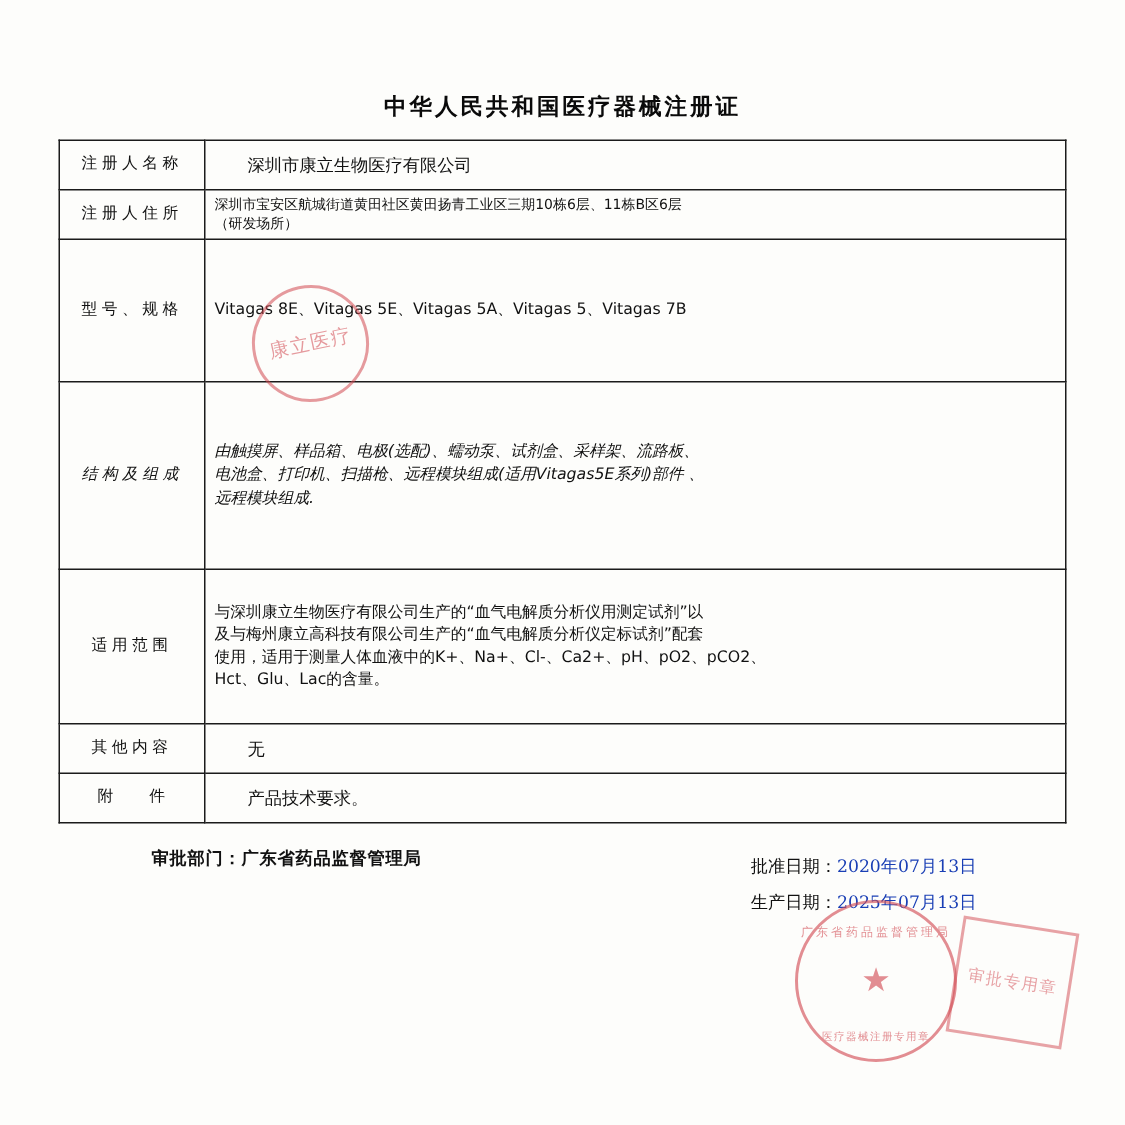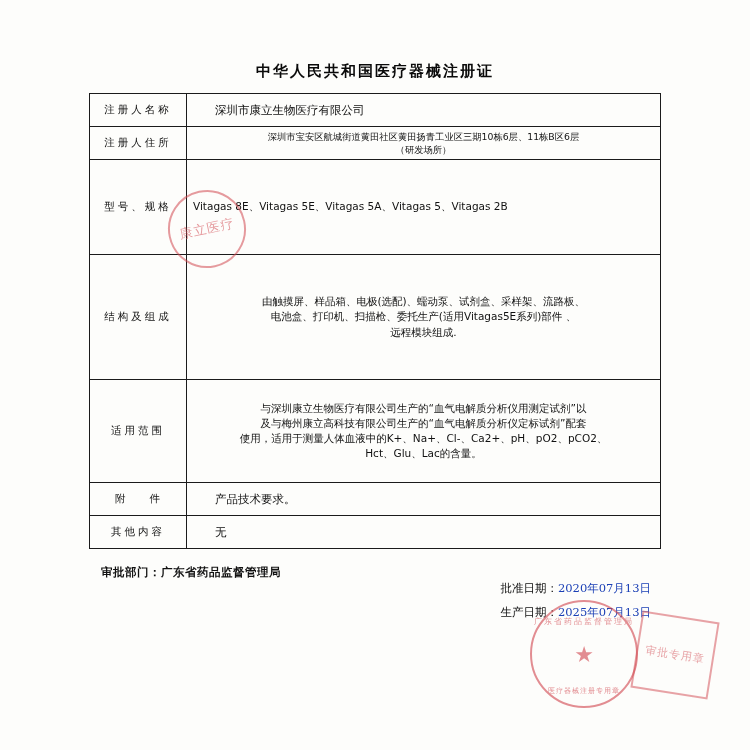--- a/index.html
+++ b/index.html
@@ -38,21 +38,21 @@
     margin-top: 14px;
     color: #111;
     letter-spacing: 0.5px;
   }
   .subtitle .num {
     color: #1a3fb5;
   }
   table.cert {
     border-collapse: collapse;
     margin: 12px auto 0 auto;
-    width: 572px;
+    width: 672px;
     table-layout: fixed;
   }
   table.cert td {
     border: 1px solid #1b1b1b;
     padding: 3px 6px;
     font-size: 10.5px;
     line-height: 1.45;
     vertical-align: middle;
     font-family: "DejaVu Sans", "Liberation Sans", sans-serif;
     color: #111;
@@ -78,24 +78,23 @@
     font-family: "DejaVu Serif", "Liberation Serif", serif;
     padding-left: 28px;
   }
   td.val.small {
     font-size: 9.3px;
     line-height: 1.4;
   }
   .cell-lines div {
     white-space: nowrap;
     overflow: hidden;
-    text-align: center;
   }
   .row-h-model td { height: 88px; }
-  .row-h-struct td { height: 118px; }
+  .row-h-struct td { height: 118px; font-style: italic; }
   .row-h-scope td { height: 96px; }
   .row-h-addr td { height: 26px; }
   .row-h-prod td { height: 26px; }
   .footer {
     width: 572px;
     margin: 16px auto 0 auto;
     position: relative;
     font-family: "DejaVu Serif", "Liberation Serif", serif;
     font-size: 11.5px;
     color: #111;
@@ -103,21 +102,21 @@
   .footer .left {
     position: absolute;
     left: 12px;
     top: 0;
     letter-spacing: 0.5px;
     font-weight: bold;
   }
   .footer .right {
     position: absolute;
     right: 10px;
-    top: 12px;
+    top: 1px;
     text-align: left;
     line-height: 2.05;
   }
   .footer .right .d { display: block; }
   .footer .right .dv { color: #1a3fb5; }
   .spacer { height: 96px; }
 
   
   .seal {
     position: absolute;
@@ -214,50 +213,50 @@
         <td class="label">注册人住所</td>
         <td class="val small">
           <div class="cell-lines">
             <div>深圳市宝安区航城街道黄田社区黄田扬青工业区三期10栋6层、11栋B区6层</div>
             <div>（研发场所）</div>
           </div>
         </td>
       </tr>
       <tr class="row-h-model">
         <td class="label">型号、规格</td>
-        <td class="val">Vitagas 8E、Vitagas 5E、Vitagas 5A、Vitagas 5、Vitagas 2B</td>
+        <td class="val">Vitagas 8E、Vitagas 5E、Vitagas 5A、Vitagas 5、Vitagas 7B</td>
       </tr>
       <tr class="row-h-struct">
         <td class="label">结构及组成</td>
         <td class="val">
           <div class="cell-lines">
             <div>由触摸屏、样品箱、电极(选配)、蠕动泵、试剂盒、采样架、流路板、</div>
-            <div>电池盒、打印机、扫描枪、委托生产(适用Vitagas5E系列)部件 、</div>
+            <div>电池盒、打印机、扫描枪、远程模块组成(适用Vitagas5E系列)部件 、</div>
             <div>远程模块组成.</div>
           </div>
         </td>
       </tr>
       <tr class="row-h-scope">
         <td class="label">适用范围</td>
         <td class="val">
           <div class="cell-lines">
             <div>与深圳康立生物医疗有限公司生产的“血气电解质分析仪用测定试剂”以</div>
             <div>及与梅州康立高科技有限公司生产的“血气电解质分析仪定标试剂”配套</div>
             <div>使用，适用于测量人体血液中的K+、Na+、Cl-、Ca2+、pH、pO2、pCO2、</div>
             <div>Hct、Glu、Lac的含量。</div>
           </div>
         </td>
       </tr>
       <tr class="row-h-prod">
+        <td class="label">其他内容</td>
+        <td class="val big">无</td>
+      </tr>
+      <tr class="row-h-prod">
         <td class="label tight">附　　件</td>
         <td class="val big">产品技术要求。</td>
-      </tr>
-      <tr class="row-h-prod">
-        <td class="label">其他内容</td>
-        <td class="val big">无</td>
       </tr>
     </tbody>
   </table>
 
   <div class="footer">
     <div class="left">
       <span>审批部门：</span><span>广东省药品监督管理局</span>
     </div>
     <div class="right">
       <span class="d">

